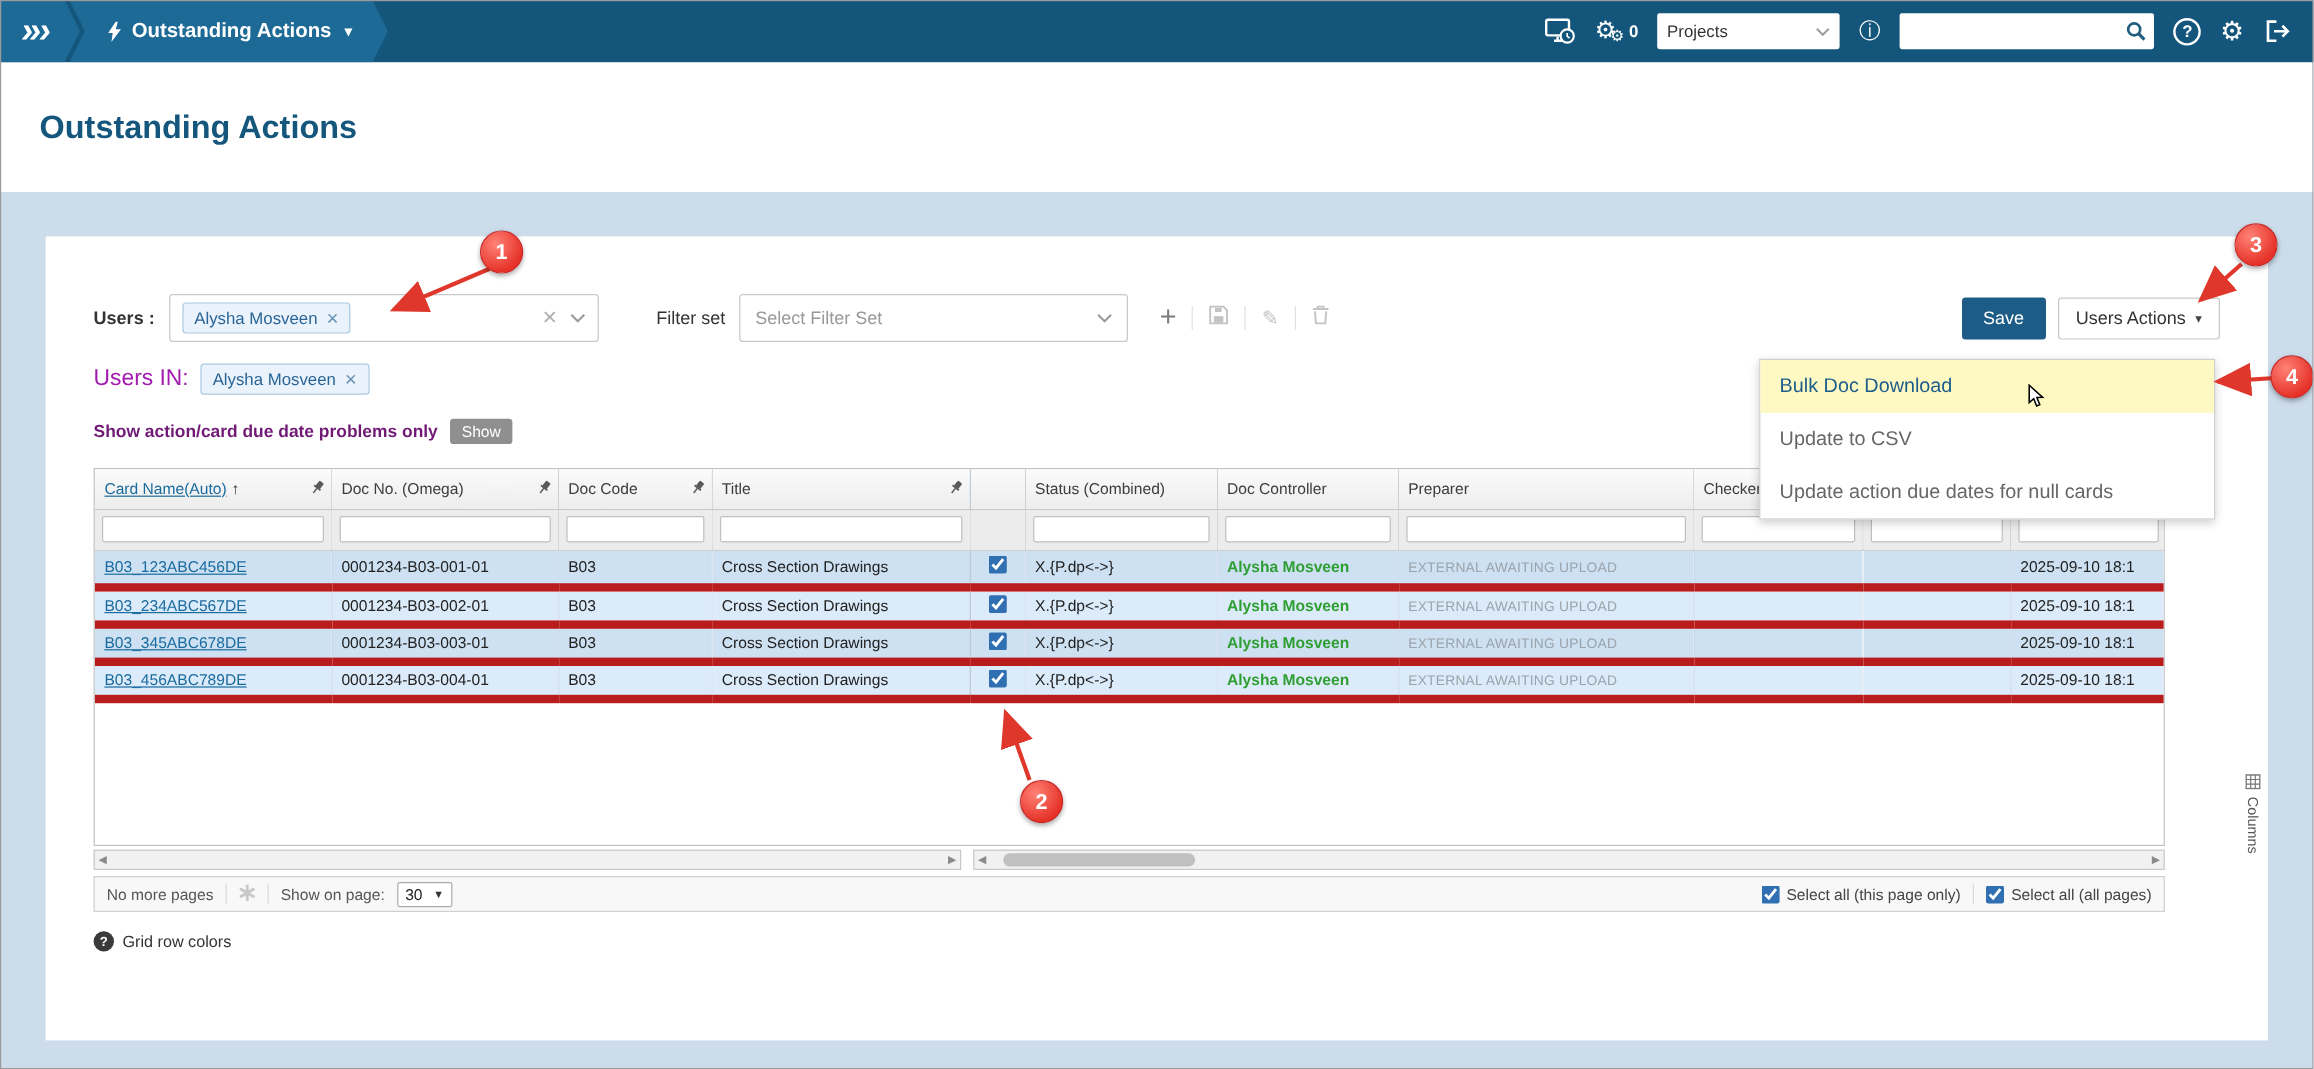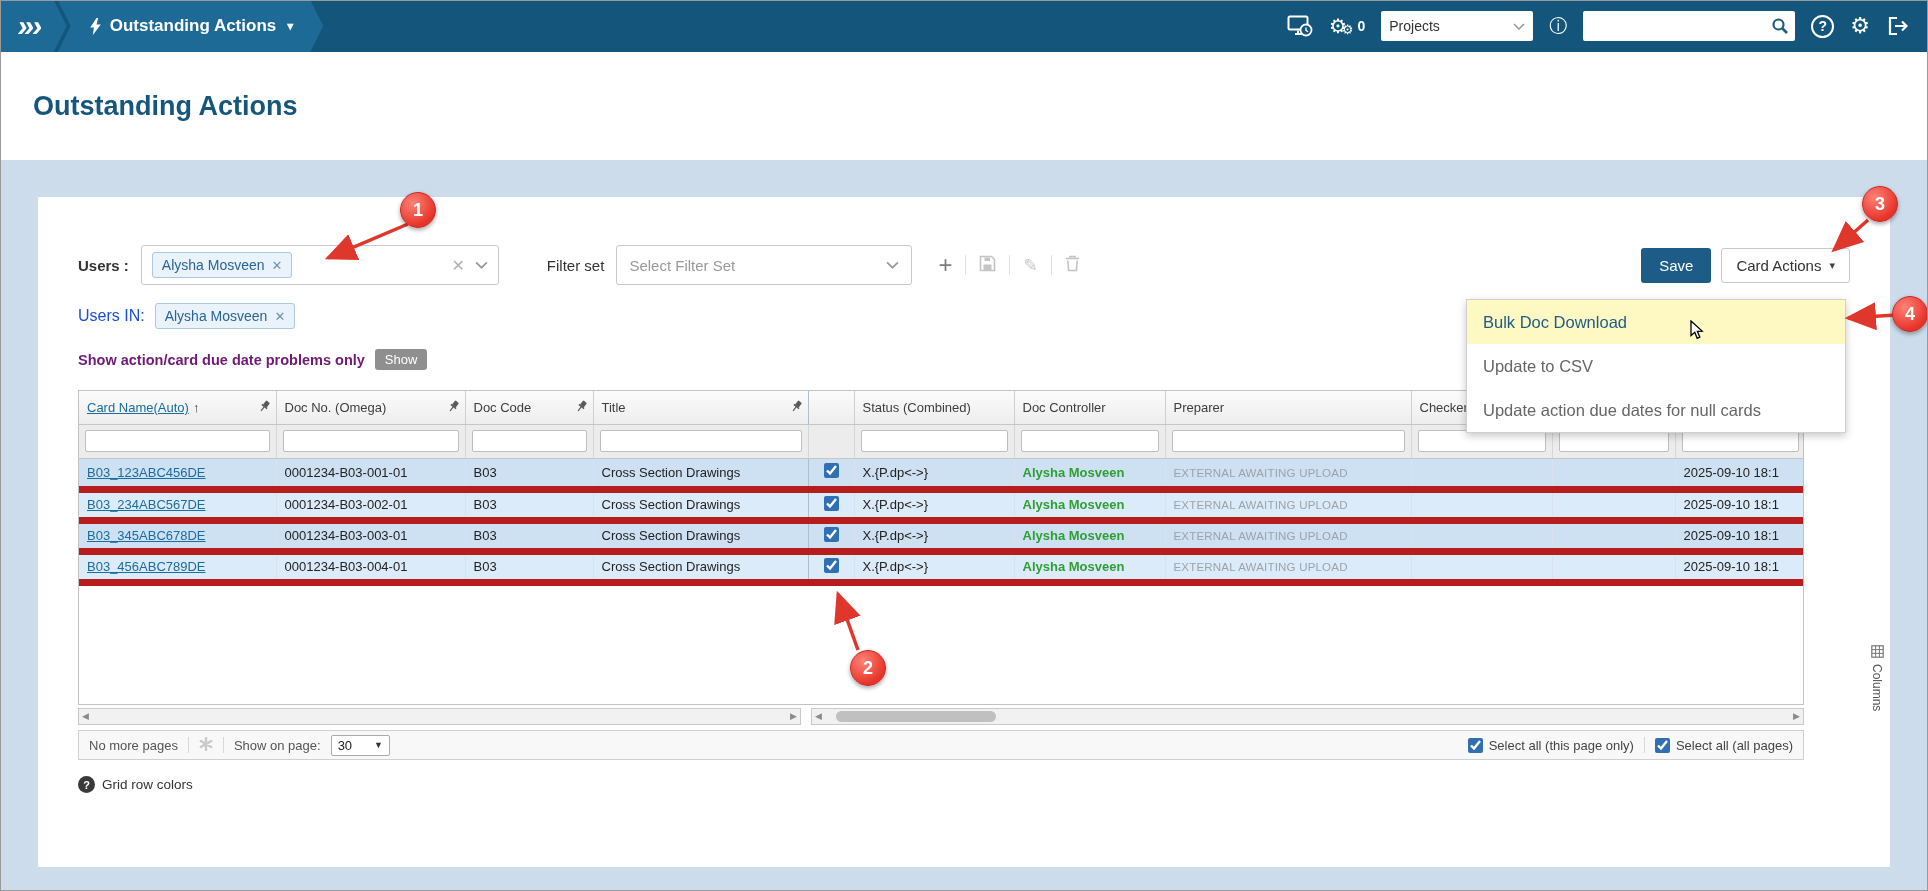--- a/index.html
+++ b/index.html
@@ -42,34 +42,34 @@
   .panel { position:absolute; top:37px; left:38px; right:38px; bottom:24px; background:#fff; padding:0 40px; }
 
   
   .toolbar { margin-top:48px; display:flex; align-items:center; }
   .lbl { font-size:15px; color:#333; }
   .lbl-users { font-weight:700; }
   .msel { width:358px; height:40px; border:1px solid #c9c9c9; border-radius:3px; display:flex; align-items:center; padding:0 10px; margin-left:12px; background:#fff; }
   .tag { display:inline-flex; align-items:center; gap:7px; background:#eaf3fb; border:1px solid #a9c9e4; color:#2a6496; font-size:14px; padding:4px 9px; border-radius:3px; white-space:nowrap; }
   .tag .x { color:#6d95b5; font-size:13px; cursor:pointer; }
   .msel .clear-x { margin-left:auto; color:#b0b0b0; font-size:16px; padding:0 10px; }
-  .ssel { width:296px; height:40px; border:1px solid #c9c9c9; border-radius:3px; display:flex; align-items:center; justify-content:space-between; padding:0 12px; margin-left:12px; background:#fff; }
+  .ssel { width:324px; height:40px; border:1px solid #c9c9c9; border-radius:3px; display:flex; align-items:center; justify-content:space-between; padding:0 12px; margin-left:12px; background:#fff; }
   .placeholder { color:#999; font-size:15px; }
   .lbl-filterset { margin-left:48px; }
   .tb-icons { display:flex; align-items:center; gap:13px; margin-left:26px; }
   .plus-ic { font-size:24px; color:#7c7c7c; line-height:1; }
   .pencil-ic { font-size:17px; color:#c4c4c4; }
   .vsep { width:1px; height:20px; background:#e0e0e0; }
   .btn-save { margin-left:auto; background:#1c5c87; color:#fff; border:none; border-radius:3px; font-size:15px; padding:9px 18px; font-family:"Liberation Sans",sans-serif; cursor:pointer; }
   .btn-more { margin-left:10px; background:#fff; color:#333; border:1px solid #c8c8c8; border-radius:3px; font-size:15px; padding:8px 14px; display:inline-flex; align-items:center; gap:8px; font-family:"Liberation Sans",sans-serif; cursor:pointer; }
   .btn-more .caret { font-size:11px; color:#444; }
 
   
   .users-in-row { margin-top:18px; display:flex; align-items:center; gap:10px; }
-  .users-in-lbl { color:#1d4ed8; font-size:16px; }
+  .users-in-lbl { color:#a21caf; font-size:19px; }
   .due-row { margin-top:20px; display:flex; align-items:center; gap:10px; }
   .due-link { color:#701a75; font-size:14.5px; font-weight:700; }
   .show-badge { background:#8f8f8f; color:#fff; font-size:13px; padding:3px 10px; border-radius:3px; }
 
   
   .grid-zone { margin-top:20px; position:relative; }
   .grid-outer { width:1726px; height:315px; border:1px solid #c2c2c2; overflow:hidden; background:#fff; }
   table.grid { border-collapse:collapse; table-layout:fixed; width:1726px; }
   col.c0{width:197px} col.c1{width:189px} col.c2{width:128px} col.c3{width:215px}
   col.c4{width:46px}  col.c5{width:160px} col.c6{width:151px} col.c7{width:246px}
@@ -98,21 +98,21 @@
   .scroll-row { width:1726px; display:flex; gap:10px; margin-top:3px; }
   .track { height:17px; background:#f1f1f1; border:1px solid #c9c9c9; display:flex; align-items:center; justify-content:space-between; padding:0 3px; position:relative; }
   .track.left { width:723px; }
   .track.right { flex:1; }
   .track .arr { color:#8a8a8a; font-size:9px; line-height:1; }
   .thumb { position:absolute; left:24px; top:2px; height:11px; width:160px; background:#c0c0c0; border-radius:6px; }
 
   
   .pager-bar { width:1726px; height:30px; margin-top:5px; background:#f8f8f8; border:1px solid #d0d0d0; display:flex; align-items:center; padding:0 10px; gap:10px; font-size:13px; color:#555; }
   .pg-sep { width:1px; height:16px; background:#d8d8d8; }
-  .pg-select { border:1px solid #ababab; background:#fff; border-radius:2px; height:21px; display:inline-flex; align-items:center; gap:22px; padding:0 6px; color:#222; cursor:default; }
+  .pg-select { border:1px solid #ababab; background:#fff; border-radius:2px; height:21px; display:inline-flex; align-items:center; gap:9px; padding:0 6px; color:#222; cursor:default; }
   .pg-select .tri { font-size:9px; color:#333; }
   .pager-right { margin-left:auto; display:flex; align-items:center; gap:10px; }
   .chk-lbl { display:flex; gap:6px; font-size:13px; color:#444; }
 
   .grid-colors-row { margin-top:16px; display:flex; align-items:center; gap:7px; }
   .qmark { width:17px; height:17px; border-radius:50%; background:#3a3a3a; color:#fff; font-size:11px; font-weight:700; display:flex; align-items:center; justify-content:center; }
   .grid-colors-txt { font-size:13.5px; color:#333; }
 
   
   .menu { position:absolute; left:1466px; top:299px; width:380px; background:#fff; border:1px solid #cfcfcf; box-shadow:0 3px 8px rgba(0,0,0,.22); z-index:40; }
@@ -228,21 +228,21 @@
           <svg width="15" height="17" viewBox="0 0 15 17">
               <path d="M1 3.5 h13" stroke="#c4c4c4" stroke-width="1.6"></path>
               <path d="M5 3 V1.5 h5 V3" fill="none" stroke="#c4c4c4" stroke-width="1.5"></path>
               <path d="M2.8 5.5 l.8 10 h7.8 l.8 -10" fill="none" stroke="#c4c4c4" stroke-width="1.6"></path>
             </svg>
         </span>
       </div>
 
       <button class="btn-save">Save</button>
       <button class="btn-more">
-        <span>Card Actions</span>
+        <span>Users Actions</span>
         <span class="caret">▾</span>
       </button>
     </div>
 
     <div class="users-in-row">
       <span class="users-in-lbl">Users IN:</span>
       <span class="tag">
         <span>Alysha Mosveen</span>
         <span class="x">✕</span>
       </span>

